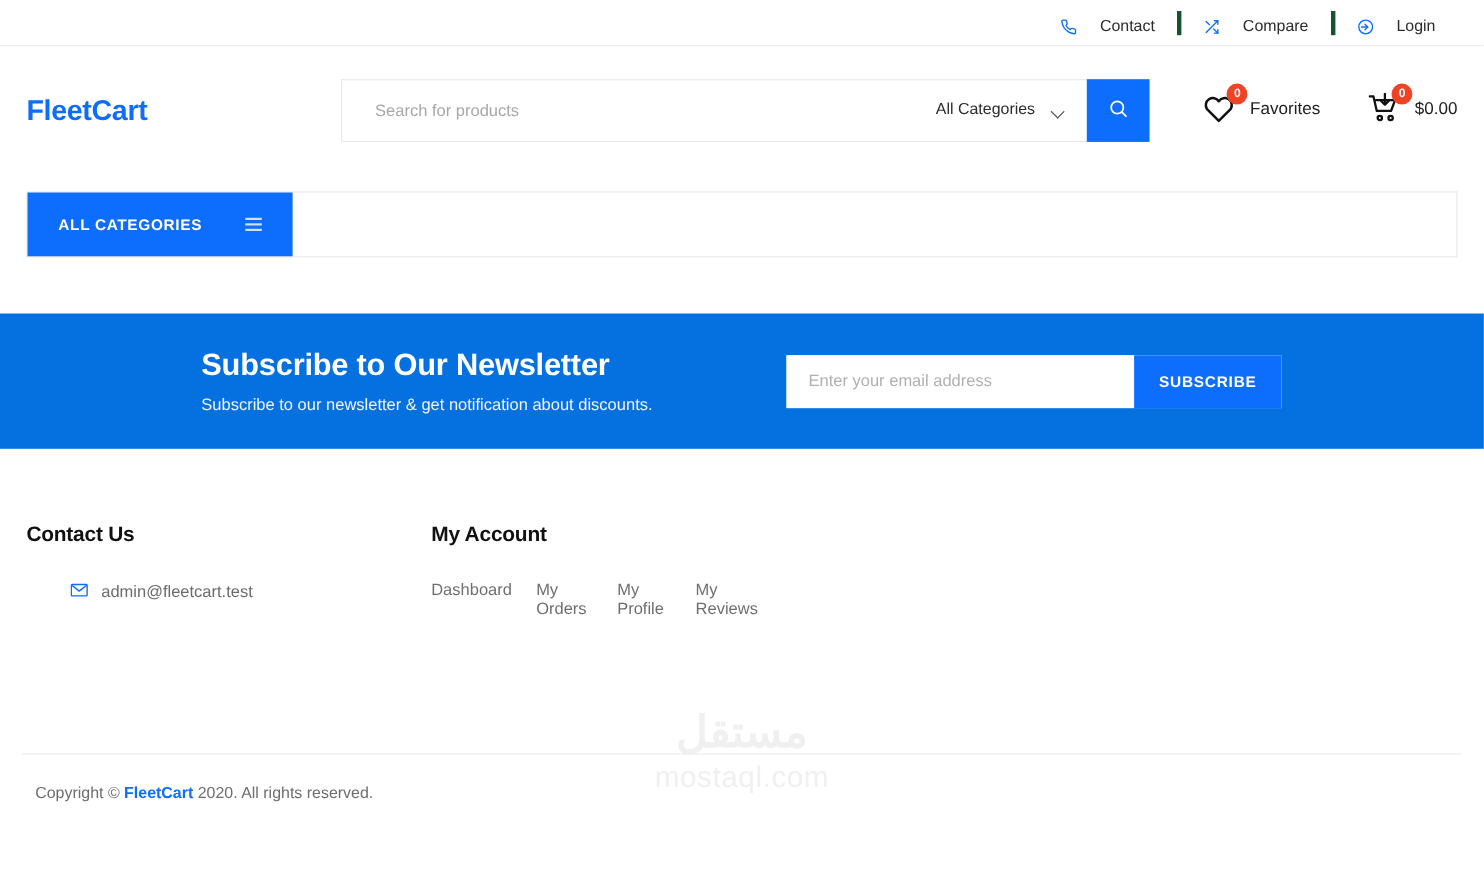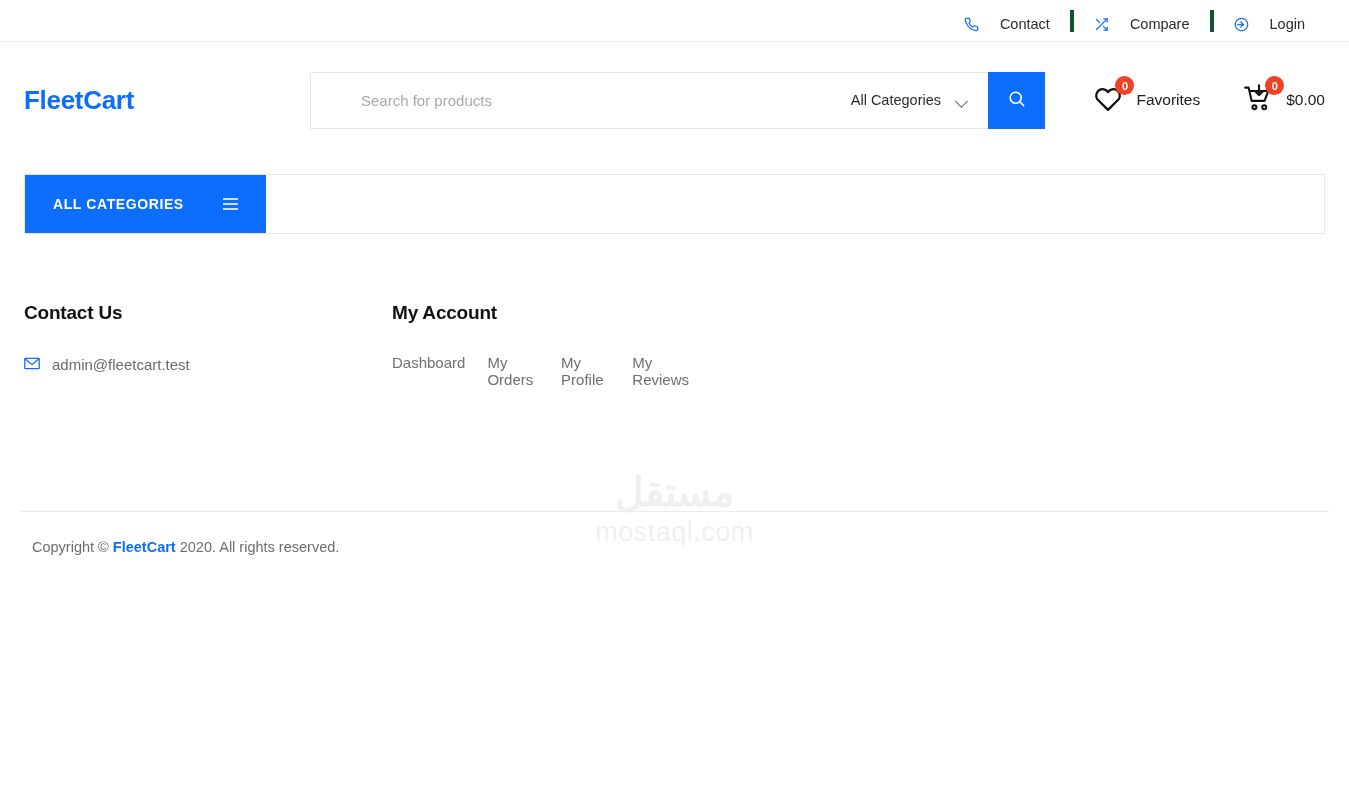--- a/index.html
+++ b/index.html
@@ -33,21 +33,21 @@
     display: flex; align-items: center;
     padding: 0 24px;
   }
   .logo {
     font-size: 26px; font-weight: bold; color: #0d6efd;
     letter-spacing: -0.3px; width: 286px; cursor: pointer;
   }
   .searchwrap {
     width: 735px; height: 57px;
     border: 1px solid #e8e8e8;
-    display: flex; align-items: center; background: #fff; padding-left: 20px;
+    display: flex; align-items: center; background: #fff;
   }
   .search-input {
     flex: 1; height: 100%; border: none; outline: none;
     padding: 0 30px; font-size: 15px; color: #3a3a3a;
     font-family: "Liberation Sans", sans-serif; background: transparent;
   }
   .search-input::placeholder { color: #a8a8a8; }
   .cat-select {
     display: flex; align-items: center; gap: 16px;
     padding: 0 20px 0 0; font-size: 14.5px; color: #2b2b2b;
@@ -116,21 +116,21 @@
   }
 
   
   .footer { position: relative; padding: 0 24px; }
   .footer-cols { display: flex; padding-top: 68px; }
   .fcol-contact { width: 368px; }
   .fcol-account { width: 300px; }
   .fcol-title { font-size: 19px; font-weight: bold; color: #111; letter-spacing: -0.2px; }
   .contact-row {
     display: flex; align-items: center; gap: 12px; margin-top: 32px;
-    font-size: 15px; color: #6b6b6b;
+    font-size: 15px; color: #6b6b6b; margin-left: 40px;
   }
   .flink { display: block; font-size: 15px; color: #6f6f6f; text-decoration: none; cursor: pointer; }
   .fcol-account .flink { margin-top: 0; }
   .flink-list { margin-top: 30px; display: flex; flex-direction: row; gap: 22px; }
 
   .footer-divider {
     position: absolute; left: 20px; right: 20px; top: 277px;
     height: 1px; background: #ececec;
   }
   .copyright {
@@ -241,20 +241,30 @@
         <span>ALL CATEGORIES</span>
         <span class="burger">
             <span></span>
             <span></span>
             <span></span>
           </span>
       </div>
     </div>
   </div>
 
+  <div class="newsletter">
+    <div class="nl-text">
+      <div class="nl-title">Subscribe to Our Newsletter</div>
+      <div class="nl-sub">Subscribe to our newsletter &amp; get notification about discounts.</div>
+    </div>
+    <div class="nl-form">
+      <input class="nl-input" type="text" placeholder="Enter your email address" style="">
+      <button class="nl-btn">SUBSCRIBE</button>
+    </div>
+  </div>
 
   <div class="footer">
     <div class="footer-cols">
       <div class="fcol-contact">
         <div class="fcol-title">Contact Us</div>
         <div class="contact-row">
           <span>
             <svg width="16" height="13" viewBox="0 0 20 15" fill="none" stroke="#0d6efd" stroke-width="1.6" stroke-linejoin="round">
                 <rect x="1" y="1" width="18" height="13" rx="1"></rect>
                 <polyline points="1.6 2 10 8.6 18.4 2"></polyline>

